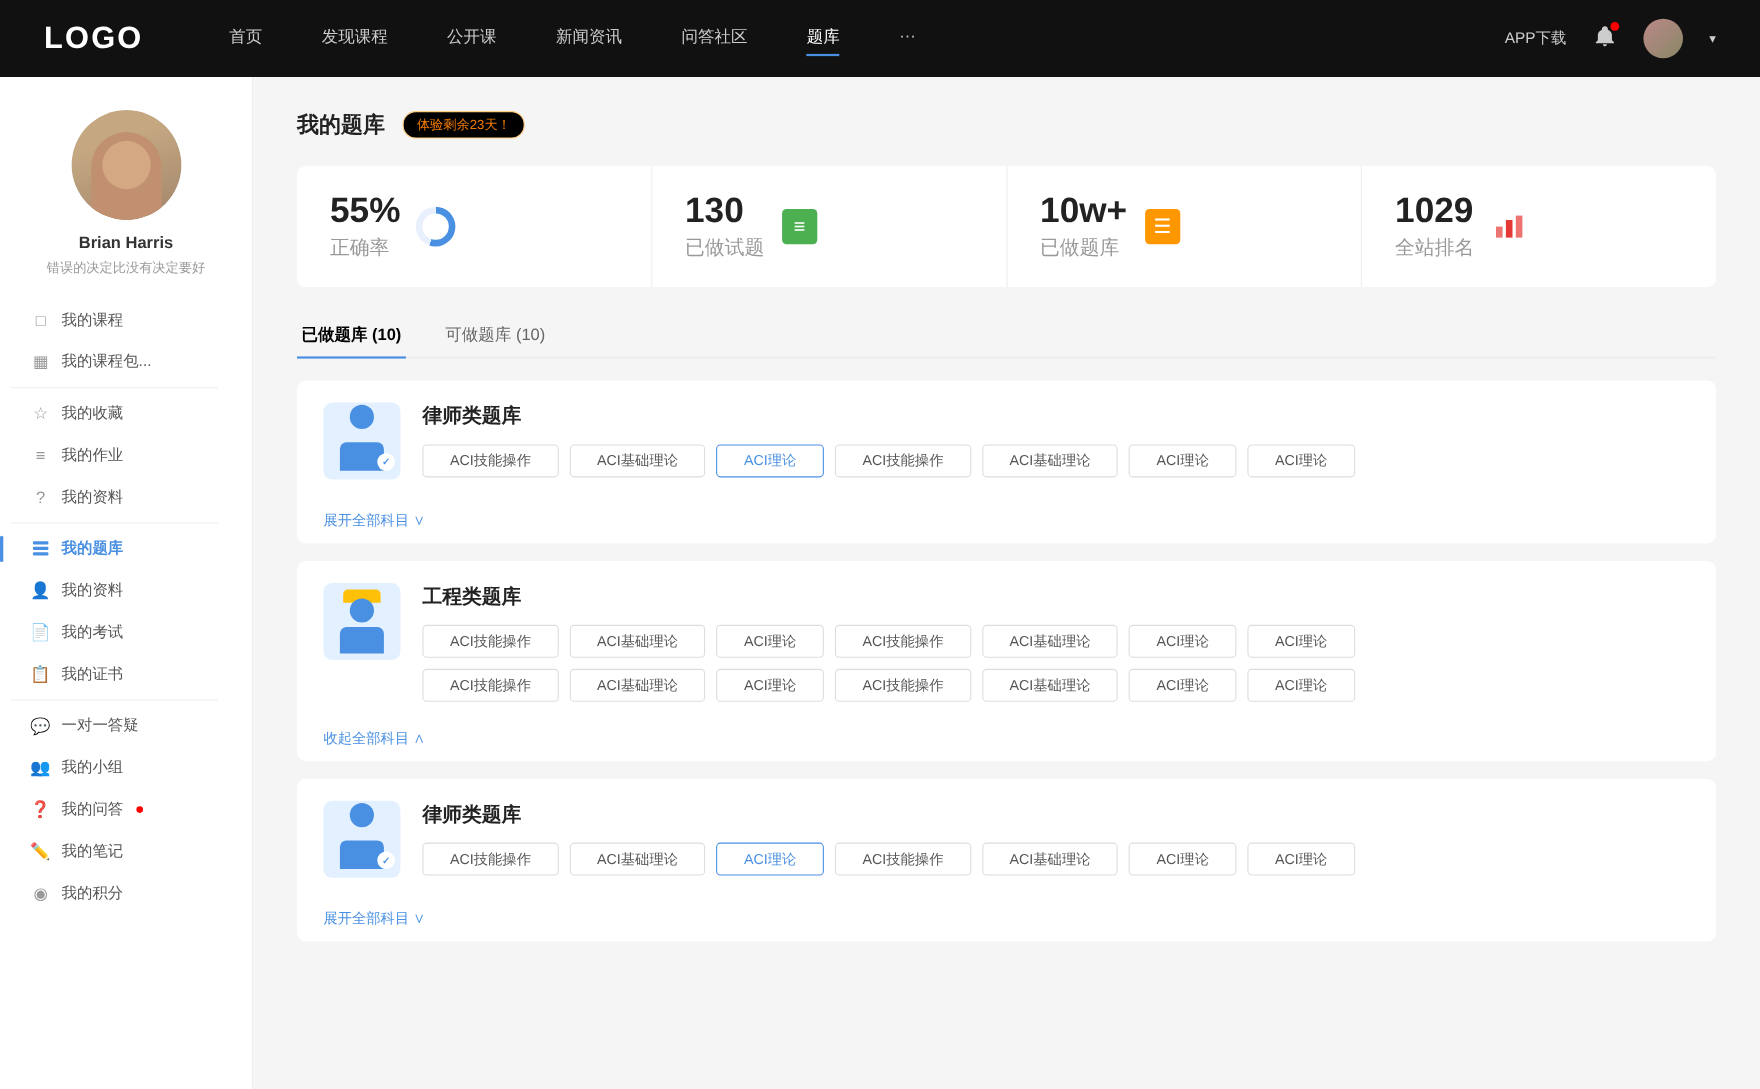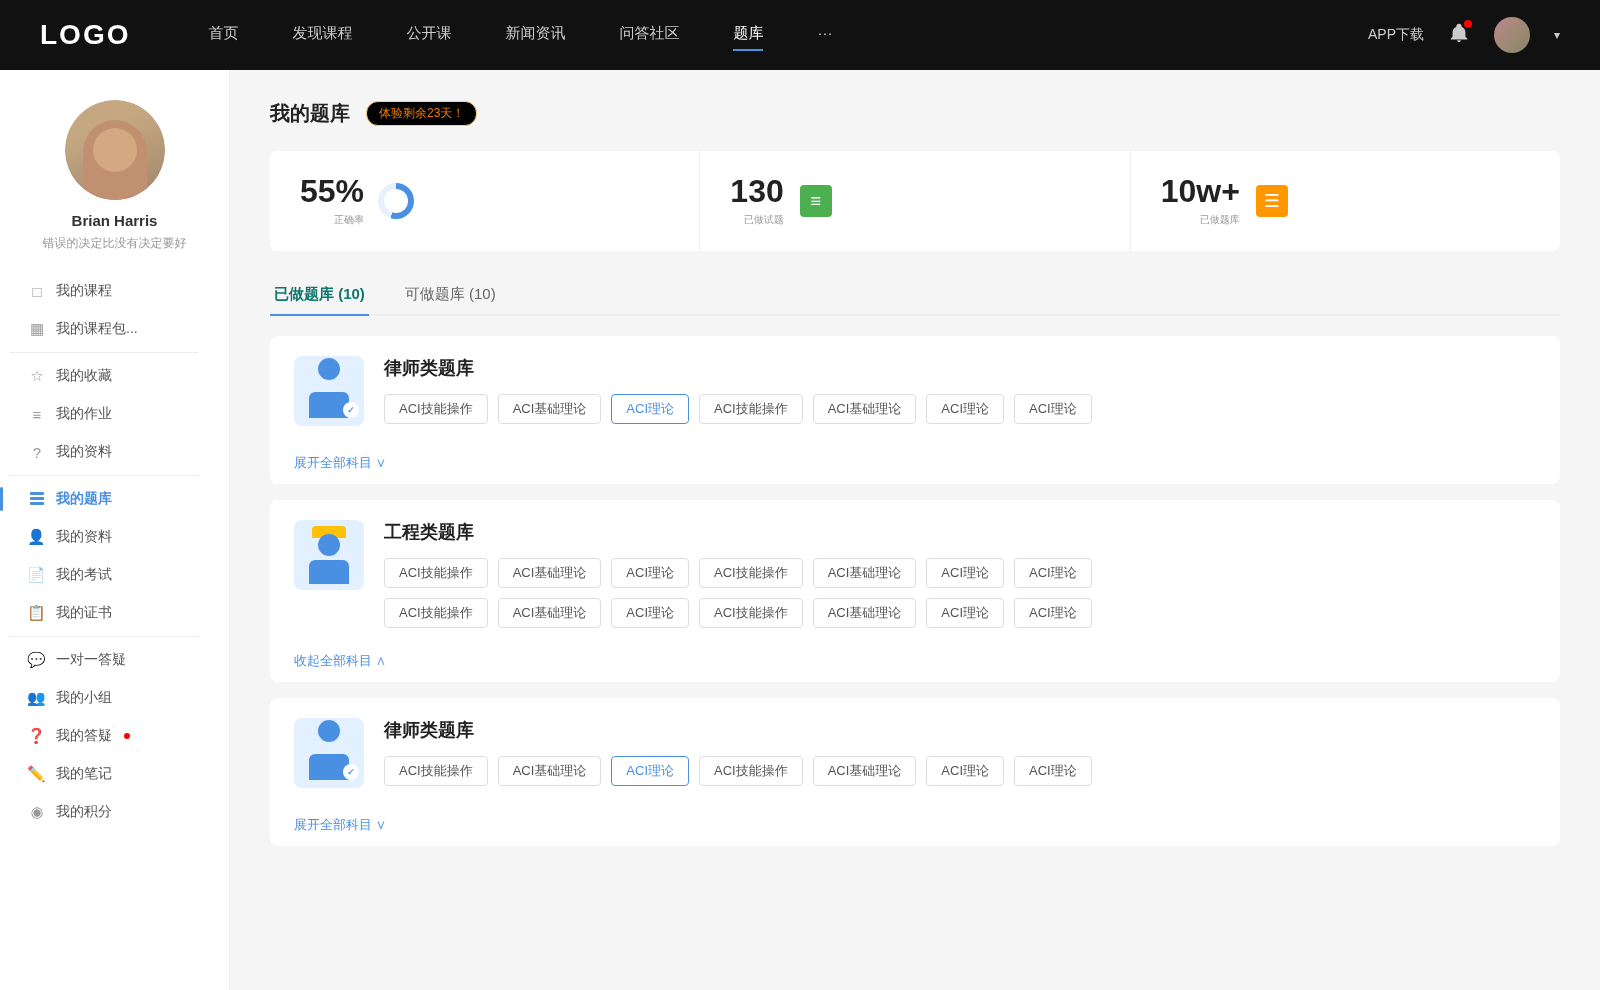--- a/index.html
+++ b/index.html
@@ -241,23 +241,22 @@
     .stat-item:last-child { border-right: none; }
     .stat-text { }
     .stat-value {
       font-size: 32px;
       font-weight: 700;
       color: #222;
       line-height: 1;
       margin-bottom: 6px;
     }
     .stat-label {
-      font-size: 10px;
+      font-size: 18px;
       color: #999;
-      text-align: right;
     }
     .stat-icon {
       width: 40px; height: 40px;
       display: flex; align-items: center; justify-content: center;
     }
 
     
     .pie-icon {
       width: 36px; height: 36px;
       border-radius: 50%;
@@ -305,21 +304,21 @@
     }
     .tab {
       padding: 10px 4px;
       margin-right: 32px;
       font-size: 15px;
       cursor: pointer;
       color: #666;
       position: relative;
     }
     .tab.active {
-      color: #0f766e;
+      color: #000000;
       font-weight: 600;
     }
     .tab.active::after {
       content: '';
       position: absolute;
       bottom: -2px; left: 0; right: 0;
       height: 2px;
       background: #4a90e2;
     }
 
@@ -352,21 +351,21 @@
       color: #222;
       margin-bottom: 14px;
     }
     .qbank-tags {
       display: flex;
       flex-wrap: wrap;
       gap: 10px;
       margin-bottom: 6px;
     }
     .qbank-tag {
-      padding: 5px 14px;
+      padding: 5px 24px;
       border: 1px solid #ddd;
       border-radius: 4px;
       font-size: 13px;
       color: #555;
       cursor: pointer;
       background: white;
     }
     .qbank-tag.active {
       border-color: #4a90e2;
       color: #4a90e2;
@@ -471,21 +470,21 @@
       <div class="sidebar-menu-item">
         <span class="sidebar-icon">💬</span>
         <span>一对一答疑</span>
       </div>
       <div class="sidebar-menu-item">
         <span class="sidebar-icon">👥</span>
         <span>我的小组</span>
       </div>
       <div class="sidebar-menu-item">
         <span class="sidebar-icon">❓</span>
-        <span>我的答疑</span>
+        <span>我的问答</span>
         <span class="dot-red"></span>
       </div>
       <div class="sidebar-menu-item">
         <span class="sidebar-icon">✏️</span>
         <span>我的笔记</span>
       </div>
       <div class="sidebar-menu-item">
         <span class="sidebar-icon">◉</span>
         <span>我的积分</span>
       </div>
@@ -520,20 +519,35 @@
           <div class="book-icon-green">≡</div>
         </div>
       </div>
       <div class="stat-item">
         <div class="stat-text">
           <div class="stat-value">10w+</div>
           <div class="stat-label">已做题库</div>
         </div>
         <div class="stat-icon">
           <div class="book-icon-orange">☰</div>
+        </div>
+      </div>
+      <div class="stat-item">
+        <div class="stat-text">
+          <div class="stat-value">1029</div>
+          <div class="stat-label">全站排名</div>
+        </div>
+        <div class="stat-icon">
+          <div class="chart-icon-red">
+            <svg width="28" height="24" viewBox="0 0 28 24" fill="none">
+              <rect x="2" y="12" width="6" height="10" fill="#e53935" opacity="0.7"></rect>
+              <rect x="11" y="6" width="6" height="16" fill="#e53935"></rect>
+              <rect x="20" y="2" width="6" height="20" fill="#e53935" opacity="0.7"></rect>
+            </svg>
+          </div>
         </div>
       </div>
     </div>
 
     <div class="tabs">
       <div class="tab active">已做题库 (10)</div>
       <div class="tab">可做题库 (10)</div>
     </div>
 
     <div class="qbank-card">

